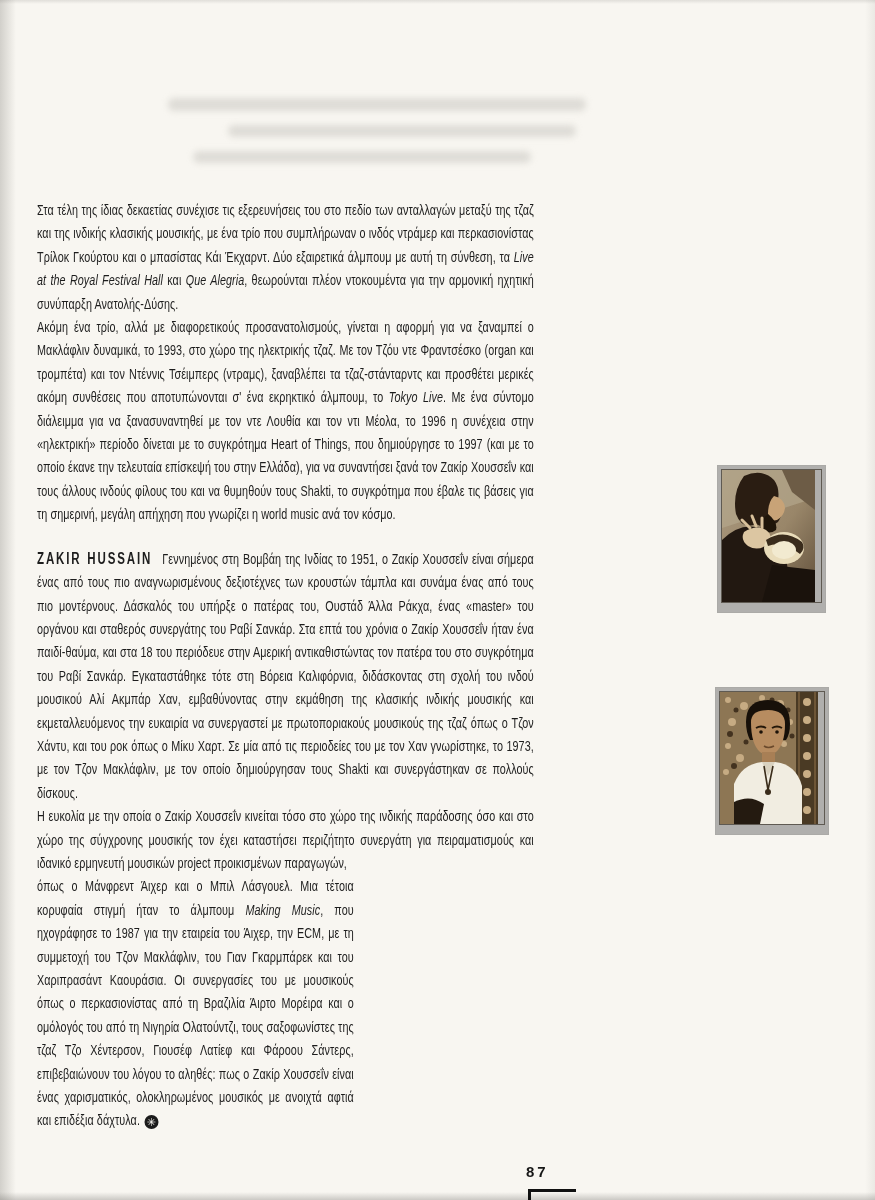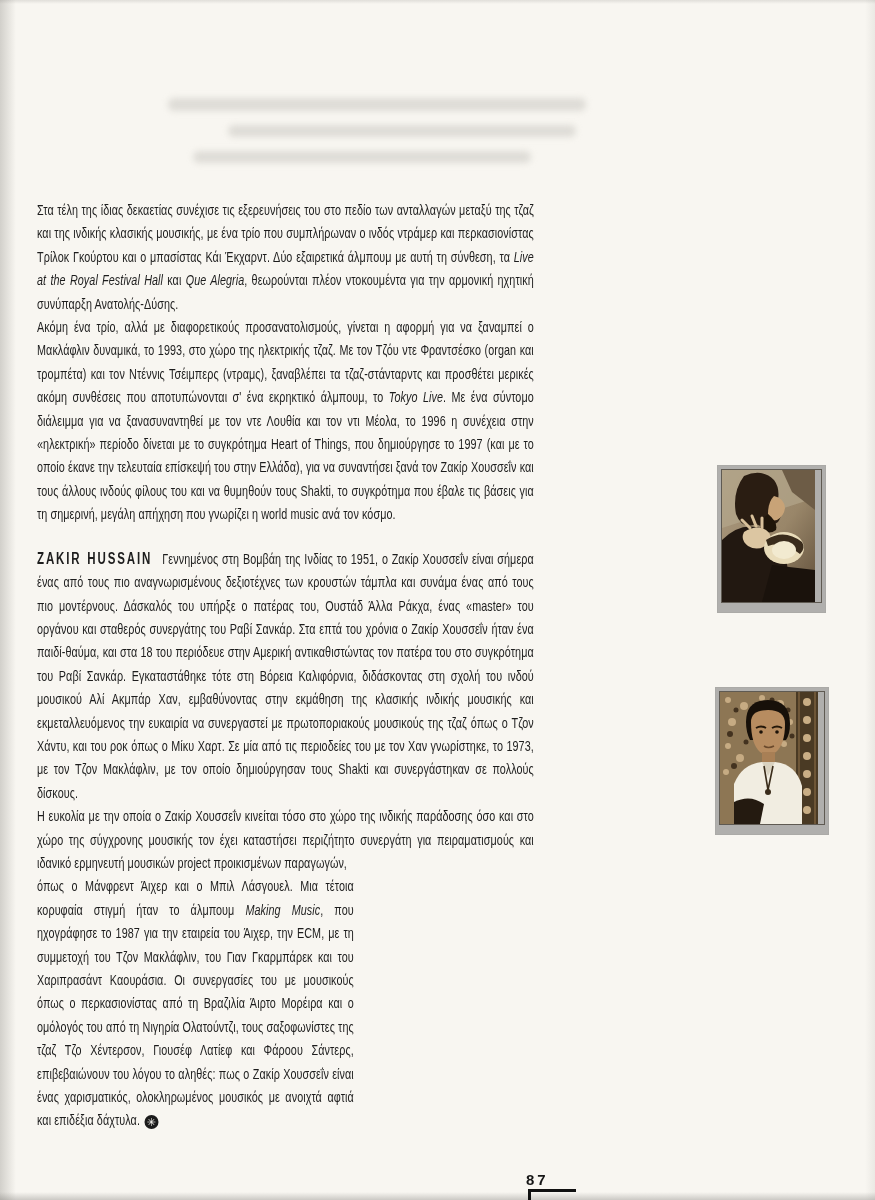--- a/index.html
+++ b/index.html
@@ -50,21 +50,21 @@
   
   .photo{position:absolute;background:#b0afad;padding:3px;
     box-shadow:0 0 0 1px rgba(120,120,118,0.6);}
   .photo .inner{display:block;border:1px solid #5f5a52;}
   .photo1{left:718px;top:466px;width:101px;height:140px;}
   .photo2{left:716px;top:688px;width:106px;height:140px;}
   .photo svg{display:block;}
 
   
   .pageno{position:absolute;left:526px;top:1163px;
-    font-weight:bold;font-size:15px;letter-spacing:3px;color:#161616;margin-top:8px;}
+    font-weight:bold;font-size:15px;letter-spacing:3px;color:#161616;}
   .cornermark{position:absolute;left:528px;top:1189px;width:45px;height:11px;
     border-left:3px solid #111;border-top:3px solid #111;}
 </style>
 </head>
 <body>
 
 <div class="edge-left"></div>
 <div class="edge-top"></div>
 <div class="edge-right"></div>
 <div class="edge-bottom"></div>

